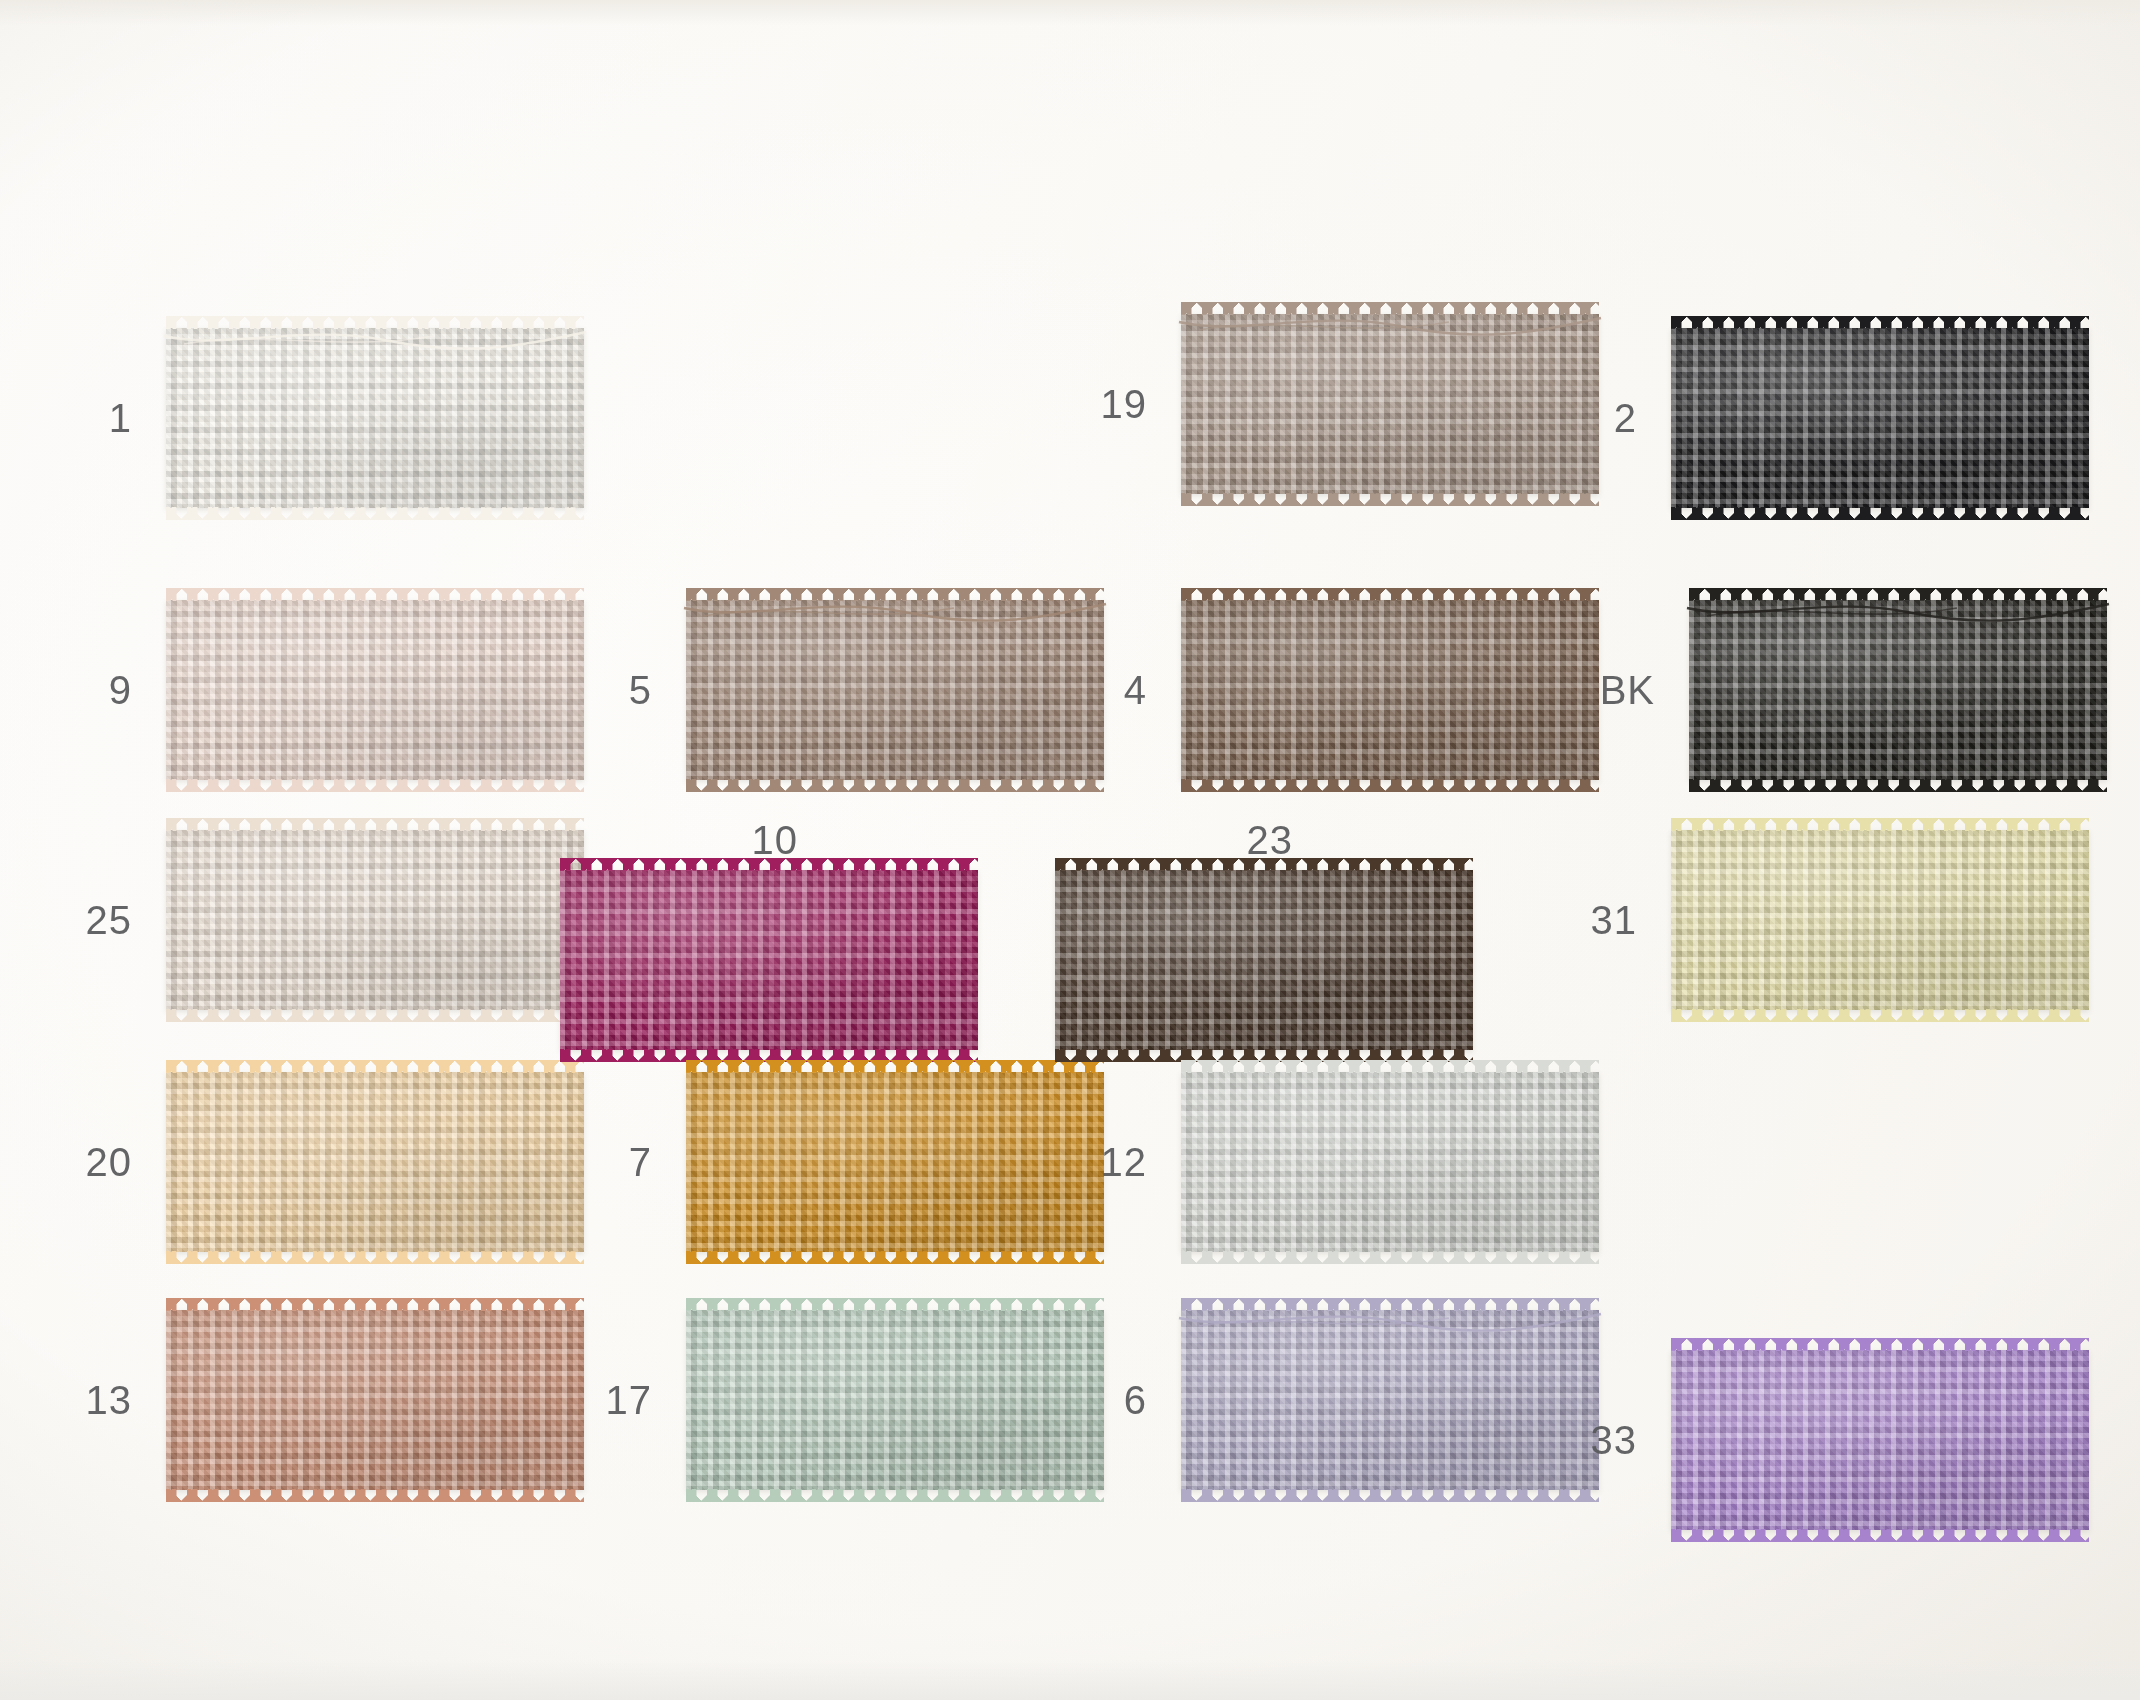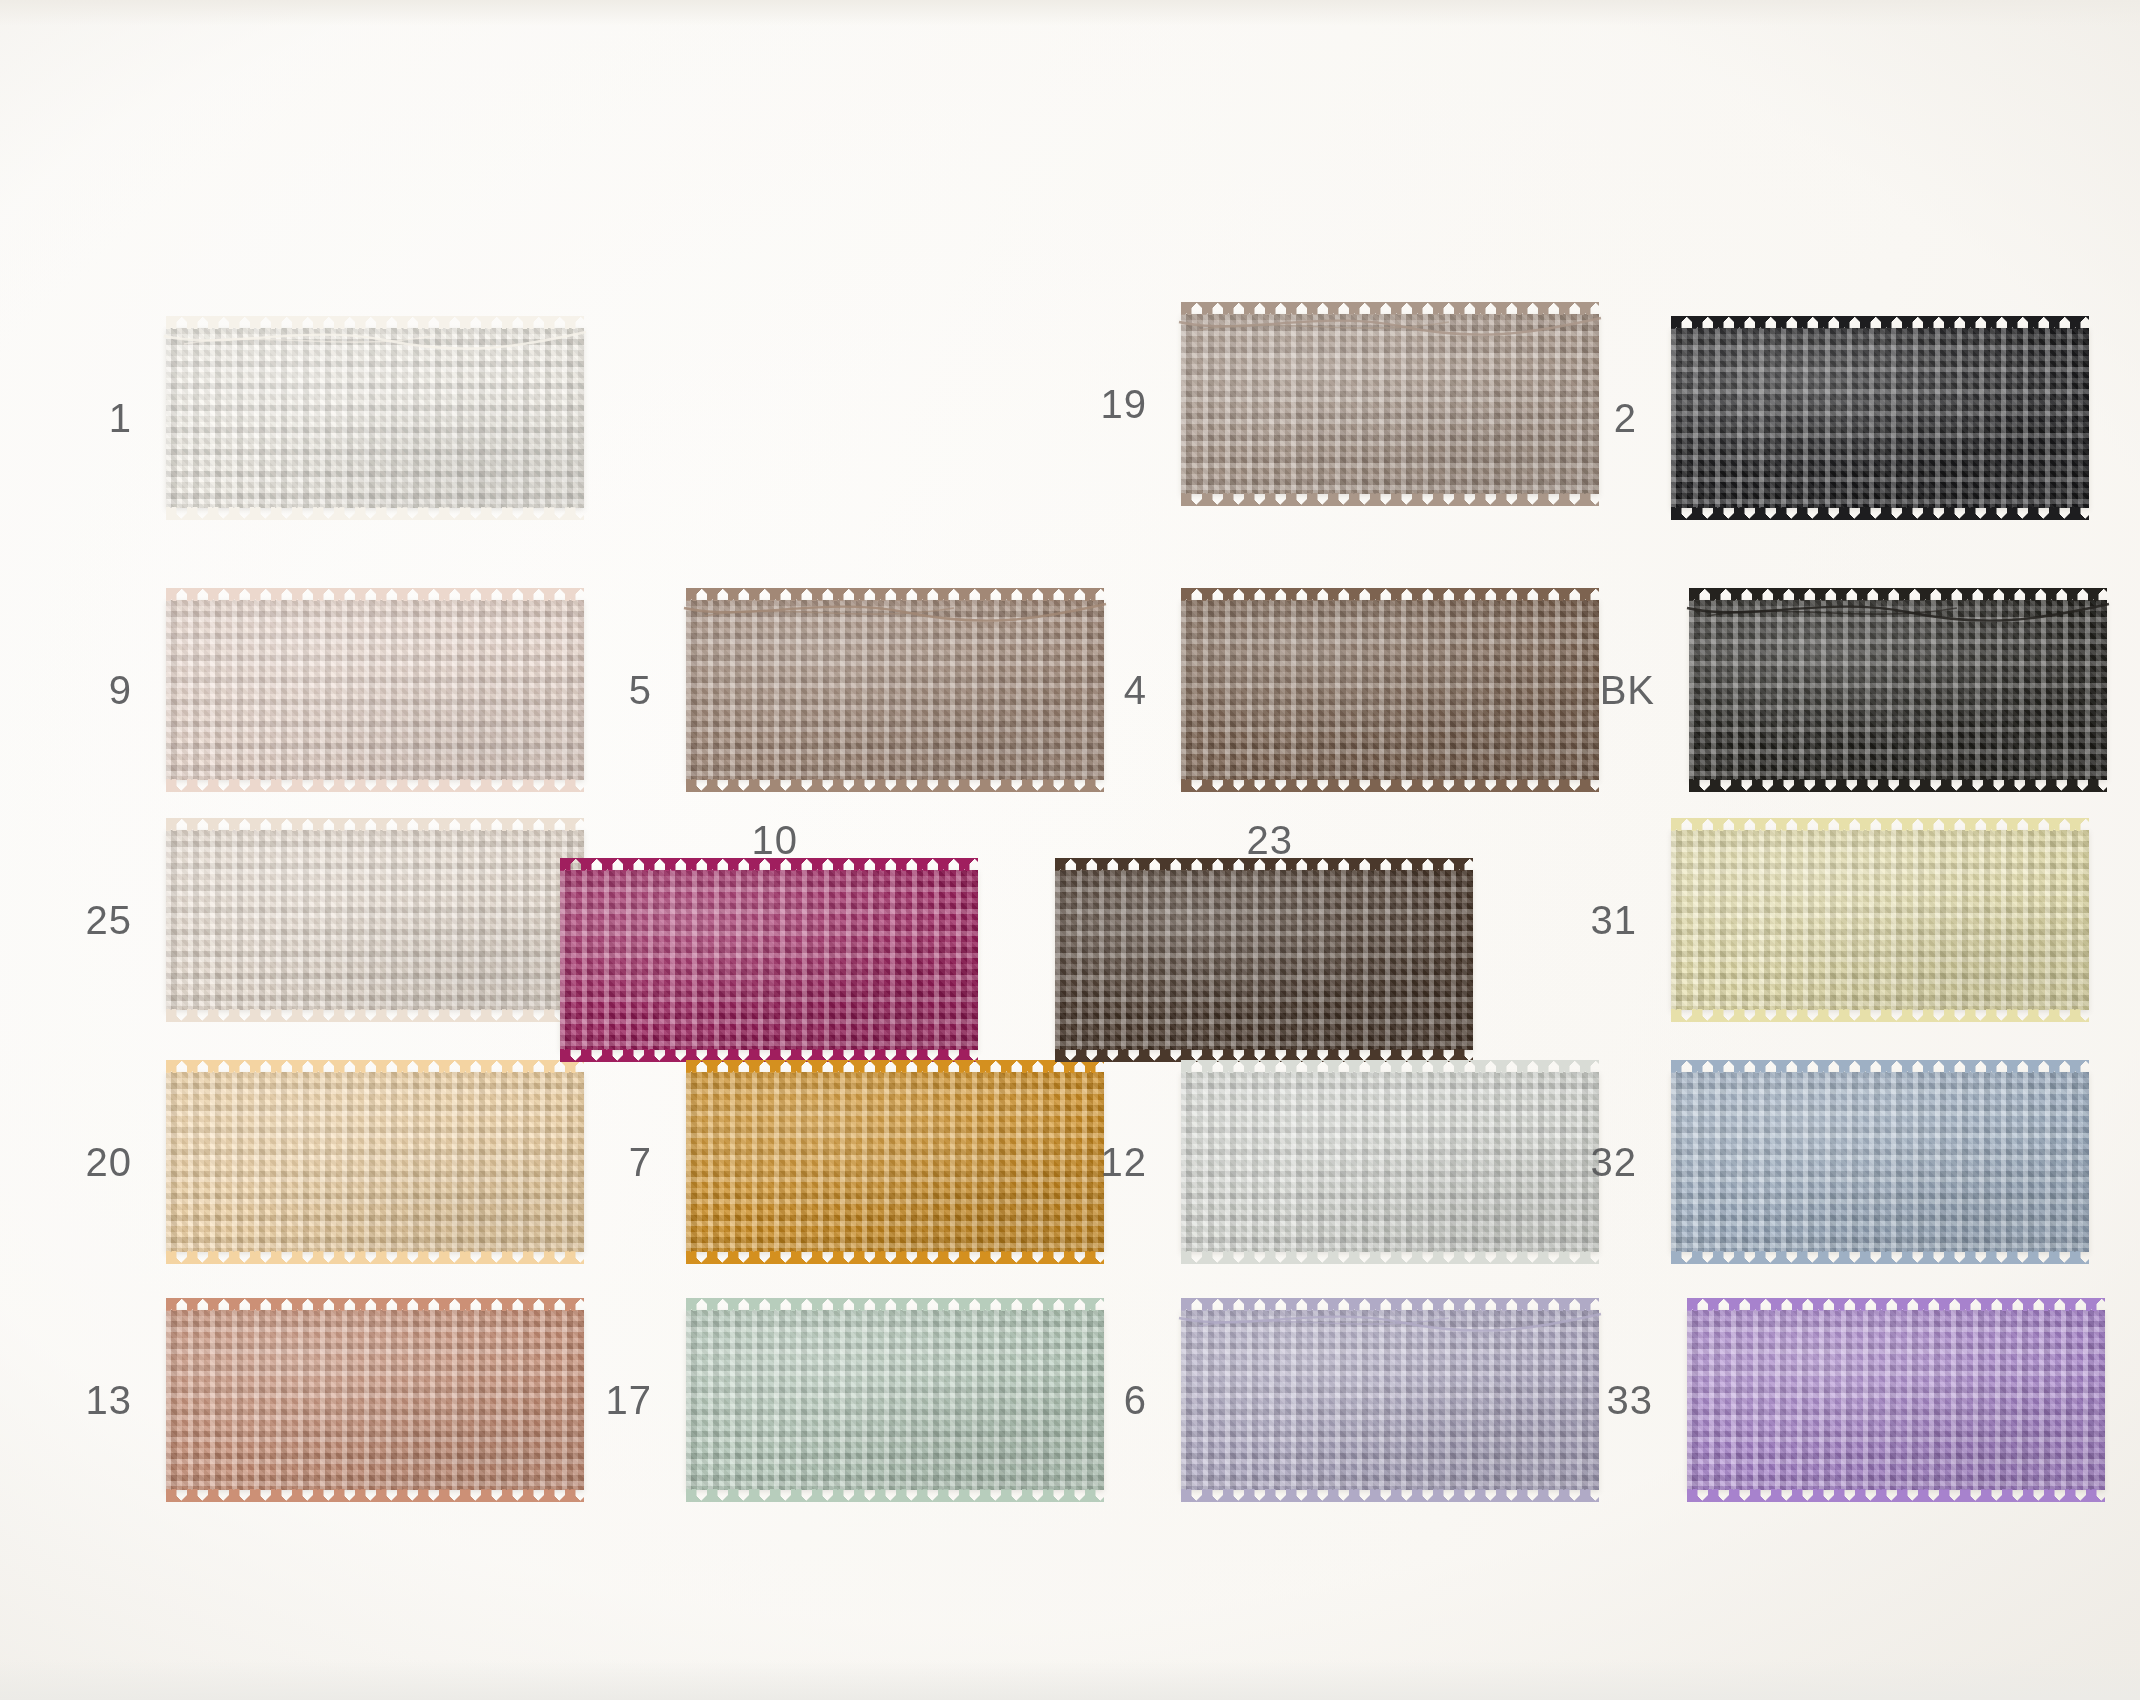--- a/index.html
+++ b/index.html
@@ -349,30 +349,21 @@
       </div>
       <div class="cell" style="left: 1545px; top: 820px;">
         <div class="code">31</div>
         <div class="swatch-wrap" style="--c: #e7e0aa;">
           <div class="swatch">
             <div class="pink-edge top"></div>
             <div class="pink-edge bottom"></div>
           </div>
         </div>
       </div>
-      <div class="cell" style="left: 1545px; top: 1062px;">
-        <div class="code">32</div>
-        <div class="swatch-wrap" style="--c: #9eb0c4;">
-          <div class="swatch">
-            <div class="pink-edge top"></div>
-            <div class="pink-edge bottom"></div>
-          </div>
-        </div>
-      </div>
-      <div class="cell" style="left: 1545px; top: 1300px; padding-left: 16px;">
+      <div class="cell" style="left: 1545px; top: 1340px;">
         <div class="code">33</div>
         <div class="swatch-wrap" style="--c: #a782cd;">
           <div class="swatch">
             <div class="pink-edge top"></div>
             <div class="pink-edge bottom"></div>
           </div>
         </div>
       </div>
     </div>
 

